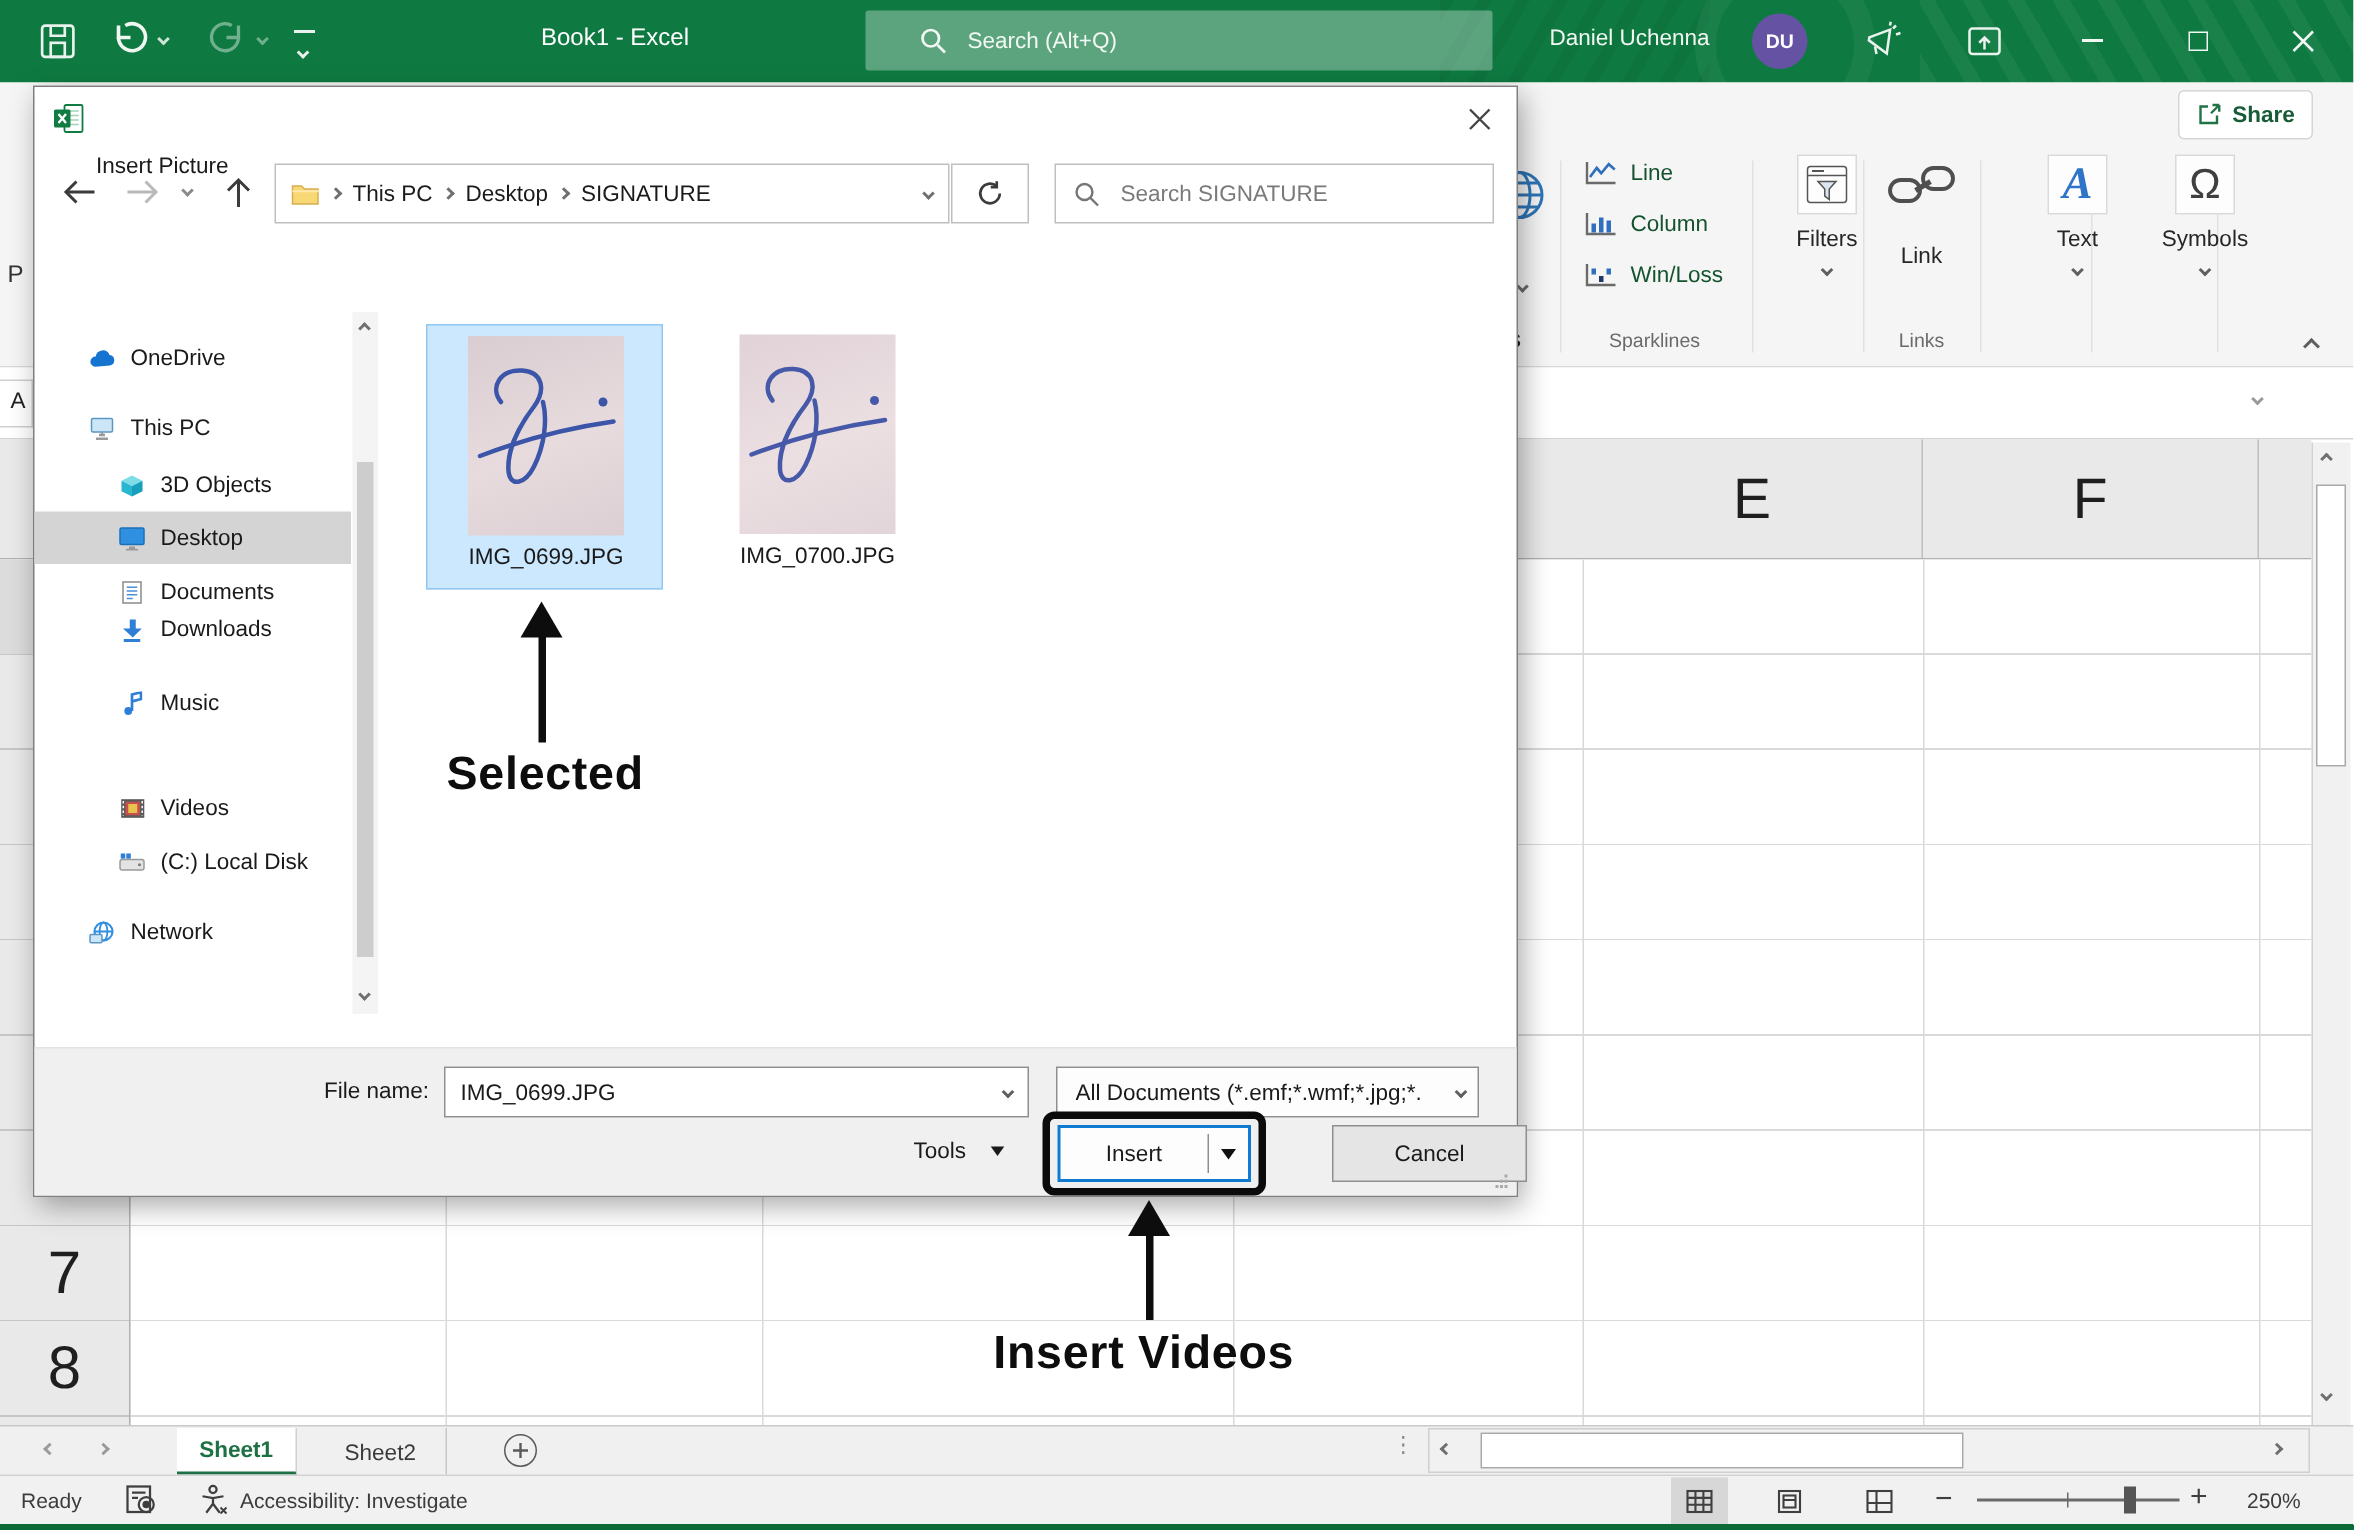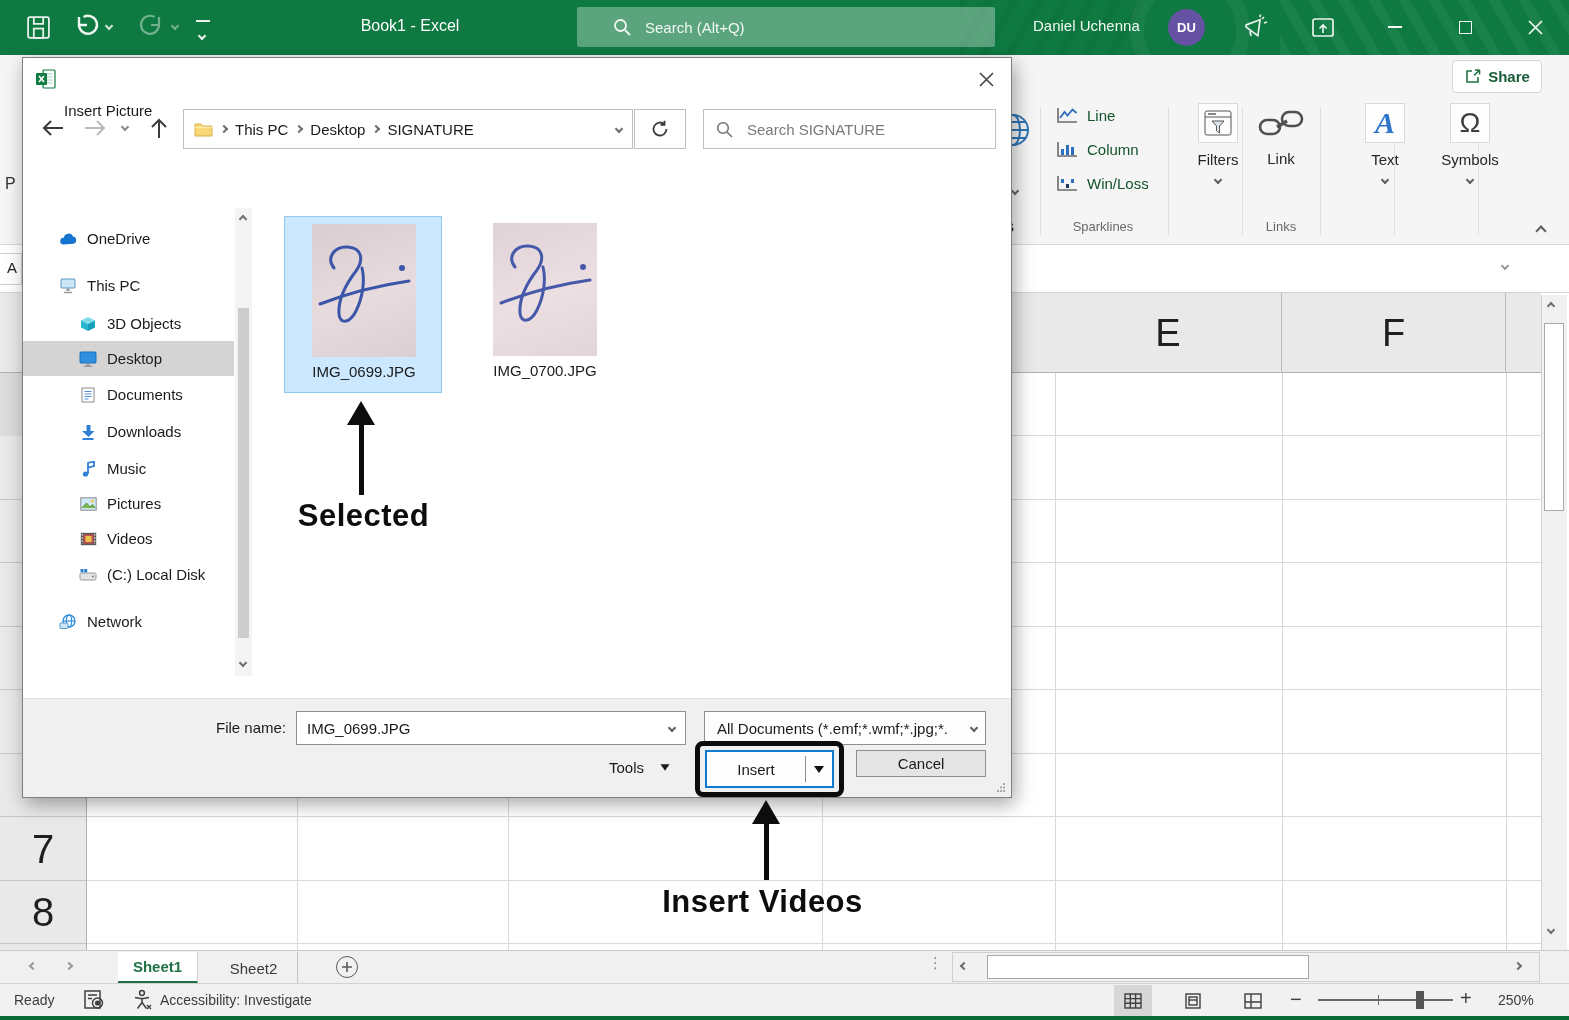--- a/index.html
+++ b/index.html
@@ -249,21 +249,21 @@
     <div class="abs" style="left:1249px;top:48px;width:64px;">
       <div style="display:flex;justify-content:center;">
         <svg width="48" height="40" viewBox="0 0 48 40">
             <g fill="none" stroke="#4f4f4f" stroke-width="2.6">
               <rect x="3" y="17" width="20" height="14" rx="7"></rect>
               <rect x="25" y="9" width="20" height="14" rx="7"></rect>
               <path d="M20 24 L30 18" stroke-width="3.4"></path>
             </g>
           </svg>
       </div>
-      <div class="rb-big-label" style="margin-top:7px;">Link</div>
+      <div class="rb-big-label" style="margin-top:19px;">Link</div>
     </div>
     <div class="abs rb-group-label" style="left:1249px;top:164px;width:64px;">Links</div>
 
     <div class="abs" style="left:1347px;top:48px;width:76px;">
       <div class="rb-iconbox" style="margin:0 auto;">
         <span style="font:italic bold 30px 'Liberation Serif',serif;color:#2e74c9;">A</span>
       </div>
       <div class="rb-big-label" style="margin-top:8px;">Text</div>
       <div style="display:flex;justify-content:center;margin-top:9px;color:#5f5f5f;">
           <span class="chv sm"></span>
@@ -515,47 +515,37 @@
     </div>
     <div class="sb-row abs" style="top:319px;padding-left:56px;">
       <span class="sb-ico">
           <svg width="14" height="16" viewBox="0 0 14 16">
             <rect x="1" y="1" width="12" height="14" fill="#fff" stroke="#8a8a8a"></rect>
             <path d="M3.5 4.5 h7 M3.5 7 h7 M3.5 9.5 h7 M3.5 12 h4" stroke="#4a90d9" stroke-width="1.1"></path>
           </svg>
         </span>
       <span>Documents</span>
     </div>
-    <div class="sb-row abs" style="top:356px;padding-left:56px;">
+    <div class="sb-row abs" style="top:344px;padding-left:56px;">
       <span class="sb-ico">
           <svg width="14" height="16" viewBox="0 0 14 16">
             <path d="M5 1 h4 v6 h4 L7 13 0.5 7 H5 z" fill="#2f7fd6" transform="translate(0.5,0)"></path>
             <path d="M1.5 15 h11" stroke="#2f7fd6" stroke-width="2"></path>
           </svg>
         </span>
       <span>Downloads</span>
     </div>
     <div class="sb-row abs" style="top:393px;padding-left:56px;">
       <span class="sb-ico">
           <svg width="13" height="16" viewBox="0 0 13 16">
             <circle cx="3.5" cy="13" r="2.6" fill="#2f7fd6"></circle>
             <path d="M6 13 V2 l6 -1.5 V5 L6.2 6.6" fill="none" stroke="#2f7fd6" stroke-width="1.8"></path>
           </svg>
         </span>
       <span>Music</span>
-    </div>
-    <div class="sb-row abs" style="top:428px;padding-left:56px;">
-      <span class="sb-ico">
-          <svg width="17" height="14" viewBox="0 0 17 14">
-            <rect x="0.8" y="0.8" width="15.4" height="12.4" fill="#cfe8f7" stroke="#8a8a8a"></rect>
-            <path d="M2 11 l4.5 -5 3.5 4 2.5 -2.5 2.5 3.5" fill="#7ab648" stroke="#5d9135"></path>
-            <circle cx="12.5" cy="4" r="1.6" fill="#f7c64c"></circle>
-          </svg>
-        </span>
-      <span>Pictures</span>
     </div>
     <div class="sb-row abs" style="top:463px;padding-left:56px;">
       <span class="sb-ico">
           <svg width="17" height="14" viewBox="0 0 17 14">
             <rect x="0.8" y="0.8" width="15.4" height="12.4" fill="#5a5a5a"></rect>
             <rect x="3.6" y="2.5" width="9.8" height="9" fill="#c84f4f"></rect>
             <rect x="5.5" y="4" width="6" height="6" fill="#e8c24a"></rect>
             <path d="M2.2 2 v10 M14.8 2 v10" stroke="#fff" stroke-width="1" stroke-dasharray="1.6 1.6"></path>
           </svg>
         </span>
@@ -632,21 +622,21 @@
       </div>
 
       <div class="abs" style="left:672px;top:42px;width:149px;height:56px;border:5px solid #0b0b0b;border-radius:8px;"></div>
       <div class="abs flex" style="left:682px;top:51px;width:129px;height:38px;border:2px solid #0f7ad1;background:#fdfdfd;">
         <span style="flex:1;text-align:center;">Insert</span>
         <span style="width:1px;height:26px;background:#8f8f8f;"></span>
         <span style="width:26px;display:flex;justify-content:center;">
             <span class="tri-down" style="color:#111;"></span>
           </span>
       </div>
-      <div class="abs flex" style="left:833px;top:51px;width:130px;height:27px;border:1px solid #8f8f8f;background:#e5e5e5;justify-content:center;">Cancel</div>
+      <div class="abs flex" style="left:865px;top:51px;width:130px;height:38px;border:1px solid #8f8f8f;background:#e5e5e5;justify-content:center;">Cancel</div>
 
       <div class="abs" style="right:5px;bottom:5px;width:10px;height:10px;">
         <svg width="10" height="10" viewBox="0 0 10 10">
             <g fill="#a9a9a9">
               <rect x="7" y="1" width="2" height="2"></rect>
               <rect x="7" y="4.5" width="2" height="2"></rect>
               <rect x="4" y="4.5" width="2" height="2"></rect>
               <rect x="7" y="8" width="2" height="2"></rect>
               <rect x="4" y="8" width="2" height="2"></rect>
               <rect x="1" y="8" width="2" height="2"></rect>

